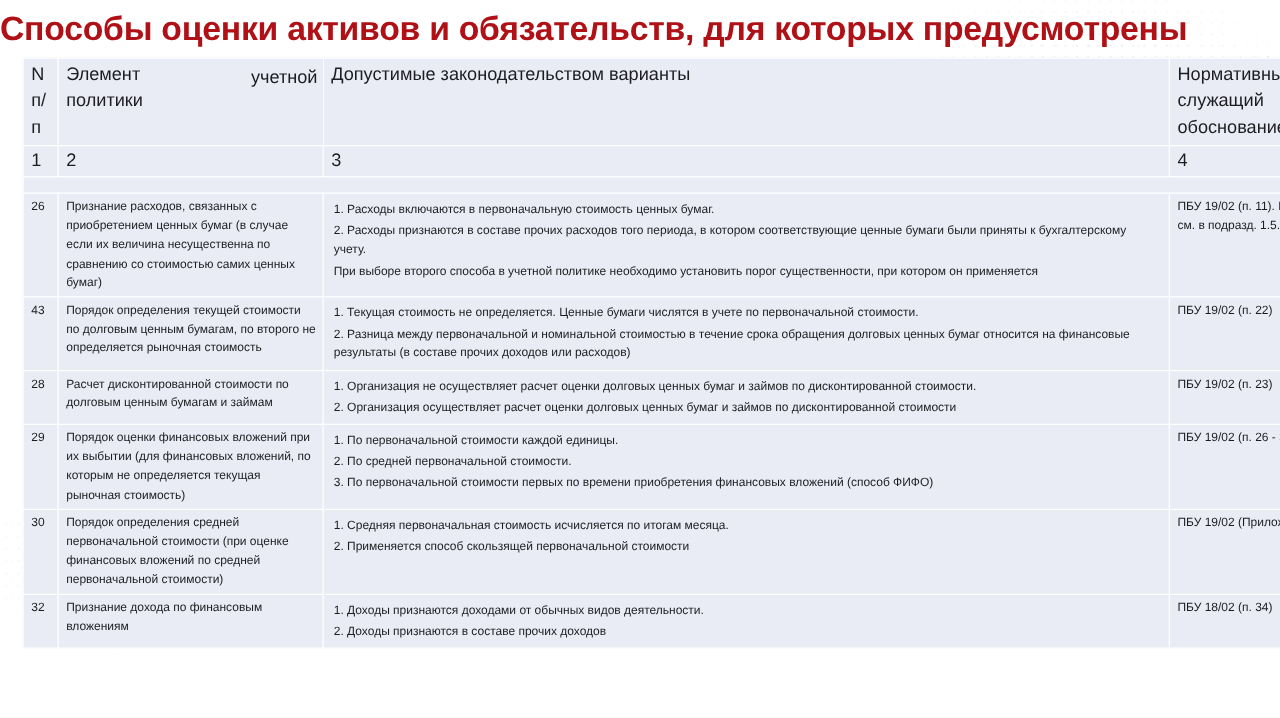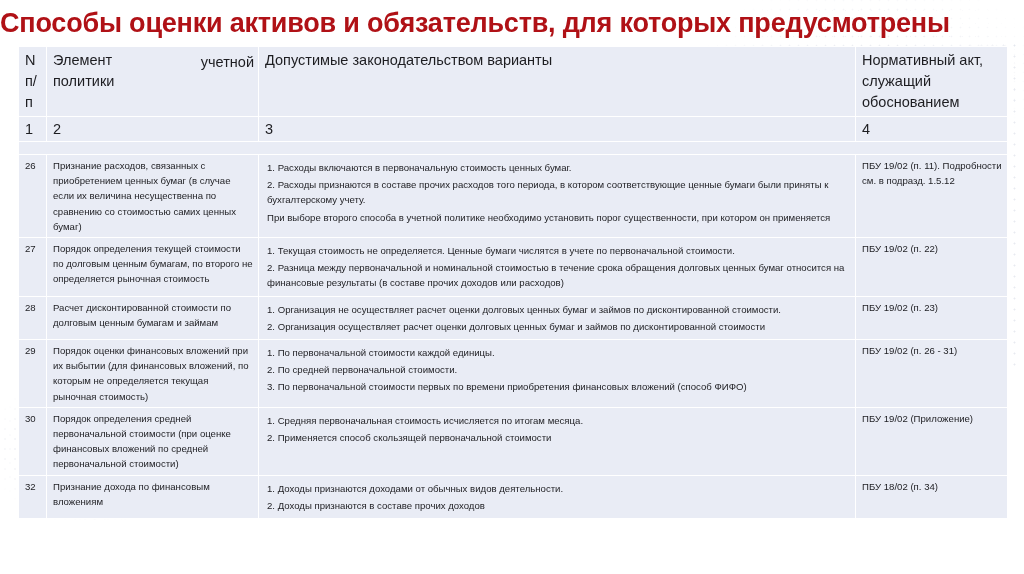--- a/index.html
+++ b/index.html
@@ -87,21 +87,21 @@
     vertical-align: top;
     padding: 3px 5px 3px 6px;
     color: #1d1d21;
     font-weight: normal;
     text-align: left;
   }
 
   
   .c1 { width: 28px; }
   .c2 { width: 212px; }
-  .c3 { width: 597px; }
+  .c3 { width: 677px; }
   .c4 { width: 152px; }
 
   
   .hdr td {
     font-size: 14.5px;
     line-height: 21px;
     padding-top: 5px;
     padding-bottom: 6px;
   }
   .hdr-el { position: relative; }
@@ -201,21 +201,21 @@
         <td class="c1">26</td>
         <td class="c2">Признание расходов, связанных с приобретением ценных бумаг (в случае если их величина несущественна по сравнению со стоимостью самих ценных бумаг)</td>
         <td class="c3">
           <p>1. Расходы включаются в первоначальную стоимость ценных бумаг.</p>
           <p>2. Расходы признаются в составе прочих расходов того периода, в котором соответствующие ценные бумаги были приняты к бухгалтерскому учету.</p>
           <p>При выборе второго способа в учетной политике необходимо установить порог существенности, при котором он применяется</p>
         </td>
         <td class="c4">ПБУ 19/02 (п. 11). Подробности см. в подразд. 1.5.12</td>
       </tr>
       <tr class="datarow">
-        <td class="c1">27</td>
+        <td class="c1">43</td>
         <td class="c2">Порядок определения текущей стоимости по долговым ценным бумагам, по второго не определяется рыночная стоимость</td>
         <td class="c3">
           <p>1. Текущая стоимость не определяется. Ценные бумаги числятся в учете по первоначальной стоимости.</p>
           <p>2. Разница между первоначальной и номинальной стоимостью в течение срока обращения долговых ценных бумаг относится на финансовые результаты (в составе прочих доходов или расходов)</p>
         </td>
         <td class="c4">ПБУ 19/02 (п. 22)</td>
       </tr>
       <tr class="datarow">
         <td class="c1">28</td>
         <td class="c2">Расчет дисконтированной стоимости по долговым ценным бумагам и займам</td>

